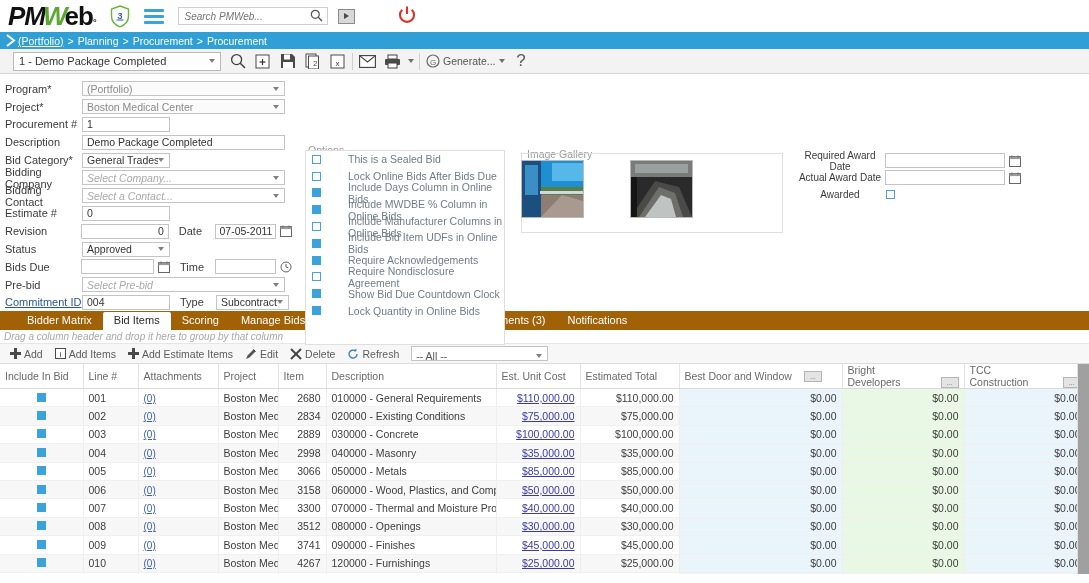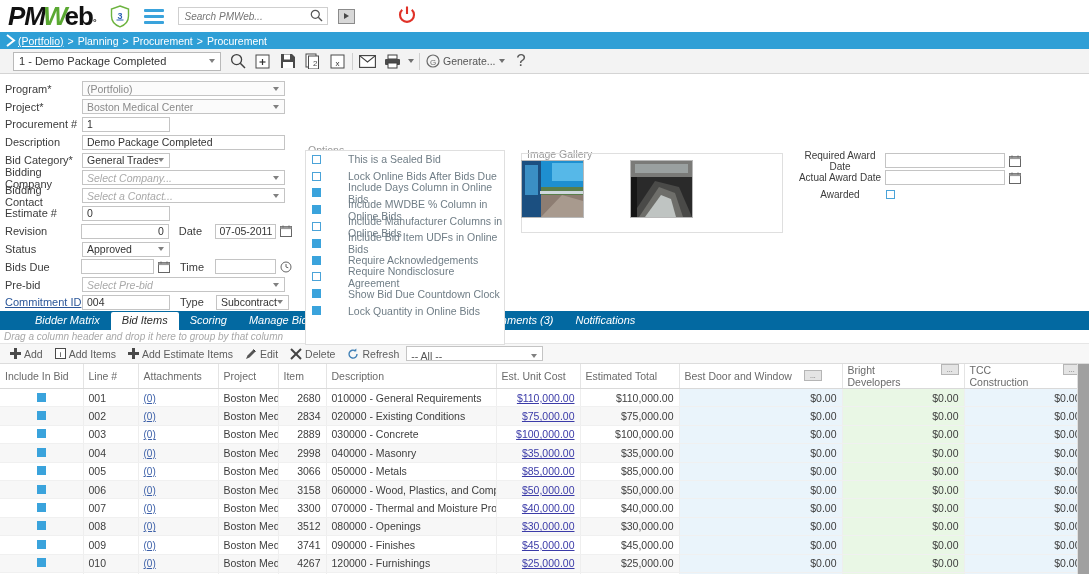--- a/index.html
+++ b/index.html
@@ -105,34 +105,34 @@
   .thumb1 { left: 521px; top: 86px; }
   .thumb2 { left: 630px; top: 86px; }
 
   .col-right { position: absolute; left: 795px; top: 78px; width: 250px; }
   .rrow { display:flex; align-items:center; height: 17px; }
   .rlabel { width: 90px; font-size: 10px; color:#3b3b3b;text-align:center; }
   .rctl { width: 120px; height:15px; border:1px solid #c4c4c4; background:#fff; }
   .rcbx { width: 9px; height: 9px; border:1px solid #4aa3d8; background:#fff; margin-left: 1px; }
 
   
-  .tabbar { height: 19px; background: #0369a1; display:flex; align-items: flex-end; padding-left: 24px; font-style: italic; }
+  .tabbar { height: 19px; background: #a16207; display:flex; align-items: flex-end; padding-left: 16px; }
   .tab { padding: 2px 11px 3px; font-size: 11px; color: #fff; line-height: 13px; }
   .tab.active { background: #fff; color: #2a2a2a; border-radius: 2px 2px 0 0; }
 
   .groupbar { height: 14px; background: #fff; border-bottom: 1px solid #e6e6e6;
               font-size: 10px; font-style: italic; color:#a8a8a8; padding-left: 4px; line-height: 14px; }
   .gridtoolbar { height: 20px; background: #f7f7f7; border-bottom: 1px solid #dcdcdc;
                  display:flex; align-items:center; padding-left:5px; gap:2px; }
   .gtbtn { display:flex; align-items:center; gap:3px; font-size:10.5px; color:#5d5d5d; padding: 0 5px; height: 18px; }
   .plus { position:relative; width:11px;height:11px; flex:none;}
   .plus:before,.plus:after{content:"";position:absolute;background:#4a4a4a;}
   .plus:before{left:4px;top:0;width:3px;height:11px;}
   .plus:after{left:0;top:4px;width:11px;height:3px;}
-  .allsel { width: 137px; height: 15px; border:1px solid #c4c4c4; background:#fff;
+  .allsel { margin-left: 5px; width: 137px; height: 15px; border:1px solid #c4c4c4; background:#fff;
             display:flex;align-items:center;justify-content:space-between; padding: 4px 2px 0 4px; font-size:10.5px; color:#555; }
 
   
   .gridwrap { position: relative; height: 210px; background:#fff; overflow:hidden; }
   table.grid { border-collapse: collapse; table-layout: fixed; width: 1078px; }
   table.grid th {
     height: 19px; font-weight: normal; font-size: 10.5px; color: #6a6a6a;
     text-align: left; padding: 0 5px; border-right: 1px solid #e4e4e4;
     border-bottom: 1px solid #d9d9d9; background: #fff; vertical-align: middle;
   }
@@ -142,21 +142,21 @@
     white-space: nowrap; overflow: hidden; vertical-align: middle;
   }
   tr.alt td { background: #f7f7f7; }
   .c-center { text-align: center; }
   .c-right  { text-align: right; }
   .bidchk { display:inline-block; width:9px;height:9px;background:#3aa3dc; }
   .attlink { color:#3b5fa8; text-decoration: underline; font-size: 10px; }
   .costlink { color:#3b3ba8; text-decoration: underline; }
   .colA { background:#eaf4fb !important; }
   .colB { background:#e9f7e5 !important; }
-  .bidhdr { display:flex; align-items:flex-start; gap:12px; }
+  .bidhdr { display:flex; align-items:flex-end; gap:12px; }
   .hdrbtn { width: 18px; height: 11px; border:1px solid #b5b5b5; background:#e4e4e4;
             font-size: 7px; color:#6a6a6a; text-align:center; line-height: 10px; }
   .vscroll { position:absolute; right:0; top:0; width:11px; height:210px; background:#a0a0a0; }
   .gridedge { position:absolute; right:11px; top:0; width:1px; height: 210px; background:#e0e0e0;}
 </style>
 </head>
 <body>
 
 <div class="app">
 

